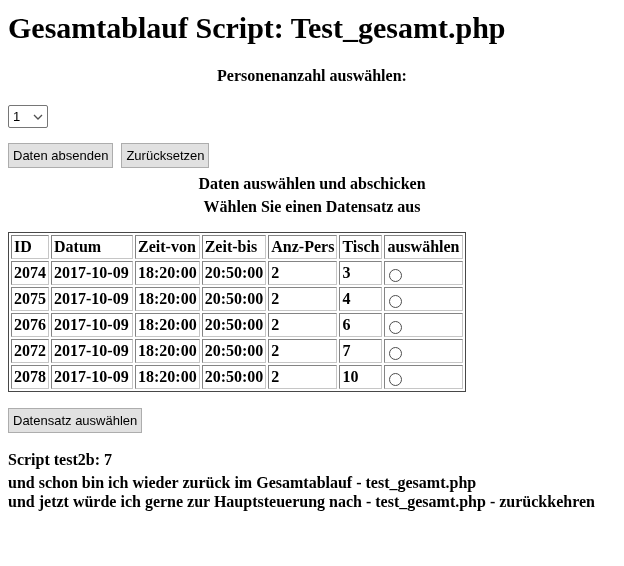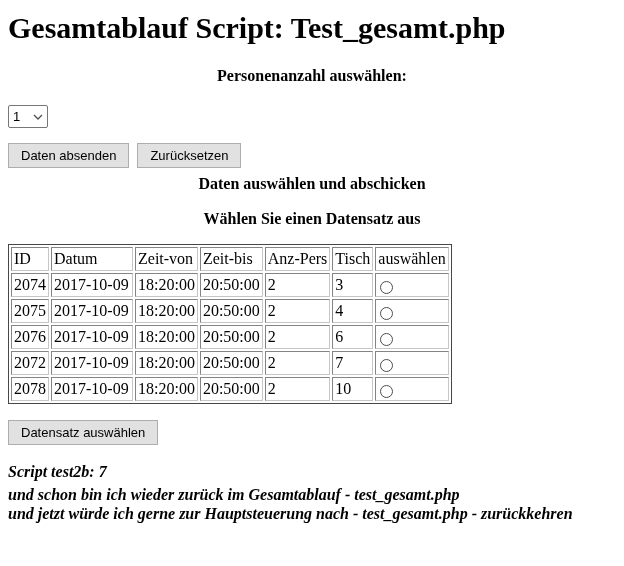--- a/index.html
+++ b/index.html
@@ -24,21 +24,21 @@
 
   .sub-heading {
     font-size: 16px;
     font-weight: bold;
     line-height: 19px;
     margin: 0;
     text-align: center;
   }
   .h-person   { margin-top: 20px; }
   .h-section1 { margin-top: 6px; }
-  .h-section2 { margin-top: 16px; }
+  .h-section2 { margin-top: 4px; }
 
   
   .select-wrap { margin-top: 20px; }
   .select-box {
     width: 30px;
     height: 21px;
     border: 1px solid #767676;
     border-radius: 2px;
     background: #ffffff;
     display: inline-flex;
@@ -53,60 +53,60 @@
 
   
   .btn-row { margin-top: 15px; }
   .btn {
     font-family: "Liberation Sans", sans-serif;
     font-size: 13px;
     color: #000000;
     background: #e1e1e1;
     border: 1px solid #adadad;
     height: 23px;
-    padding: 0 12px;
+    padding: 0 4px;
     margin-right: 4px;
     cursor: default;
   }
   .single-btn { margin-top: 16px; }
 
   
   .data-table {
     margin-top: 16px;
     border-collapse: separate;
     border-spacing: 2px;
     border: 1px solid #474747;
     table-layout: fixed;
     background: #ffffff;
   }
   .data-table th, .data-table td {
     border: 1px solid;
     border-color: #848484 #c6c6c6 #c6c6c6 #848484;
     padding: 1px 2px;
     font-size: 16px;
-    font-weight: normal;
+    font-weight: bold;
     text-align: left;
     line-height: 20px;
     height: 20px;
     white-space: nowrap;
     overflow: hidden;
   }
   .radio {
     display: inline-block;
     width: 11px;
     height: 11px;
     border: 1px solid #4d4d4d;
     border-radius: 50%;
     background: #ffffff;
     margin: 2px 0 0 2px;
     vertical-align: middle;
   }
 
   
-  .footer-block { margin-top: 17px; font-style: italic; }
+  .footer-block { margin-top: 17px; }
   .footer-line {
     font-size: 16px;
     font-weight: bold;
     line-height: 19px;
   }
   .footer-line.first { margin-bottom: 4px; }
 </style>
 </head>
 <body>
 

